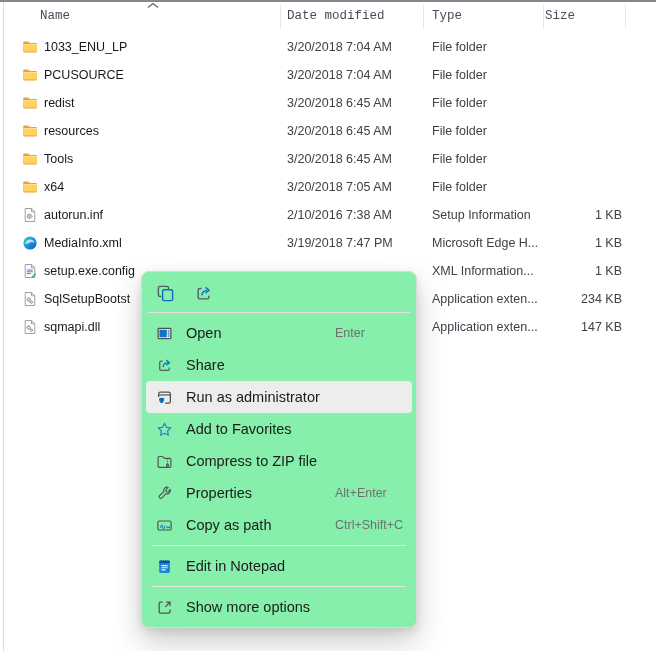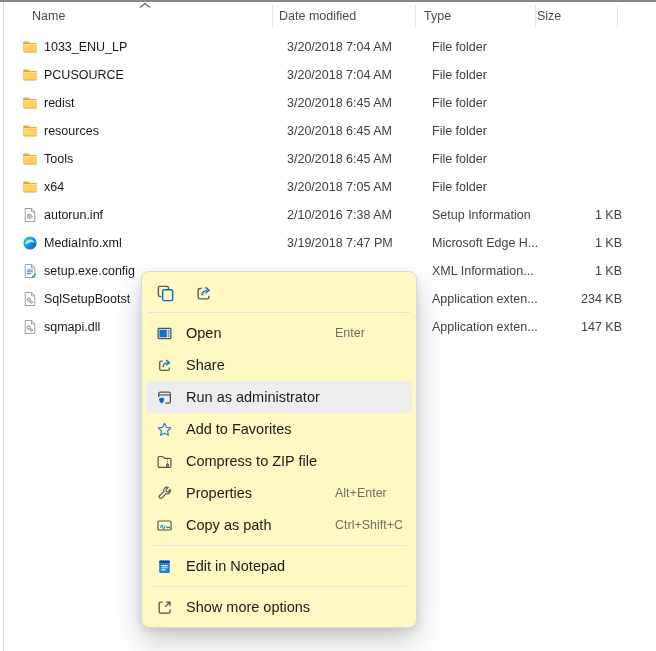--- a/index.html
+++ b/index.html
@@ -7,21 +7,21 @@
   #screen {
     position: relative; width: 656px; height: 651px;
     background: #ffffff; overflow: hidden;
     font-family: "Liberation Sans", sans-serif;
     -webkit-font-smoothing: antialiased;
   }
   .topline  { position:absolute; top:0; left:0; width:656px; height:2px; background:#82888f; }
   .leftline { position:absolute; top:2px; left:3px; width:1px; height:649px; background:#dadde0; }
 
   
-  .header { position:absolute; top:2px; left:0; width:648px; height:28px; }
+  .header { position:absolute; top:2px; left:8px; width:648px; height:28px;font-family:Liberation Mono, monospace; }
   .hlabel { position:absolute; top:7px; font-size:12.5px; color:#474c54; white-space:nowrap; }
   .hl-name { left:32px; }  .hl-date { left:279px; } .hl-type { left:424px; } .hl-size { left:537px; }
   .hsep { position:absolute; top:3px; width:1px; height:23px; background:#e4e6e9; }
   .hs1 { left:272px; } .hs2 { left:415px; } .hs3 { left:535px; } .hs4 { left:617px; }
   .sortchev { position:absolute; left:139px; top:0px; width:12px; height:7px; }
   .sortchev svg { display:block; width:12px; height:7px; }
 
   
   #rows { position:absolute; top:33px; left:8px; width:648px; }
   .row { position:relative; height:28px; margin-left:10px; width:610px; }
@@ -31,21 +31,21 @@
   .cname { position:absolute; left:26px; top:7px; font-size:12.5px; color:#17191c; white-space:nowrap; }
   .cdate, .ctype { position:absolute; top:7px; font-size:12.5px; color:#3d4248; white-space:nowrap; }
   .cdate { left:269px; }
   .cdate.faded { color:#adb2b8; }
   .ctype { left:414px; }
   .csize { position:absolute; top:7px; left:460px; width:144px; text-align:right; font-size:12.5px; color:#3d4248; }
 
   
   #menu {
     position:absolute; left:141px; top:271px; width:276px;
-    background:#fef9c3; border:1px solid #d9d9d9; border-radius:8px;
+    background:#86efac; border:1px solid #d9d9d9; border-radius:8px;
     box-shadow: 0 14px 30px rgba(0,0,0,.20), 0 3px 8px rgba(0,0,0,.10);
     padding:4px; z-index:5;text-align:right;
   }
   .quickbar { display:flex; align-items:center; gap:8px; height:34px; padding:2px 4px; }
   .qbtn { width:30px; height:28px; border:none; background:transparent; border-radius:4px;
           display:flex; align-items:center; justify-content:center; cursor:pointer; }
   .qbtn svg { width:19px; height:19px; display:block; }
   .mdivider  { height:1px; background:#e2e2e2; margin:2px 2px 2px 2px; }
   .mdivider2 { height:1px; background:#e4e4e4; margin:4px 6px; }
   #menu-items { padding:2px 0 0 0; }

